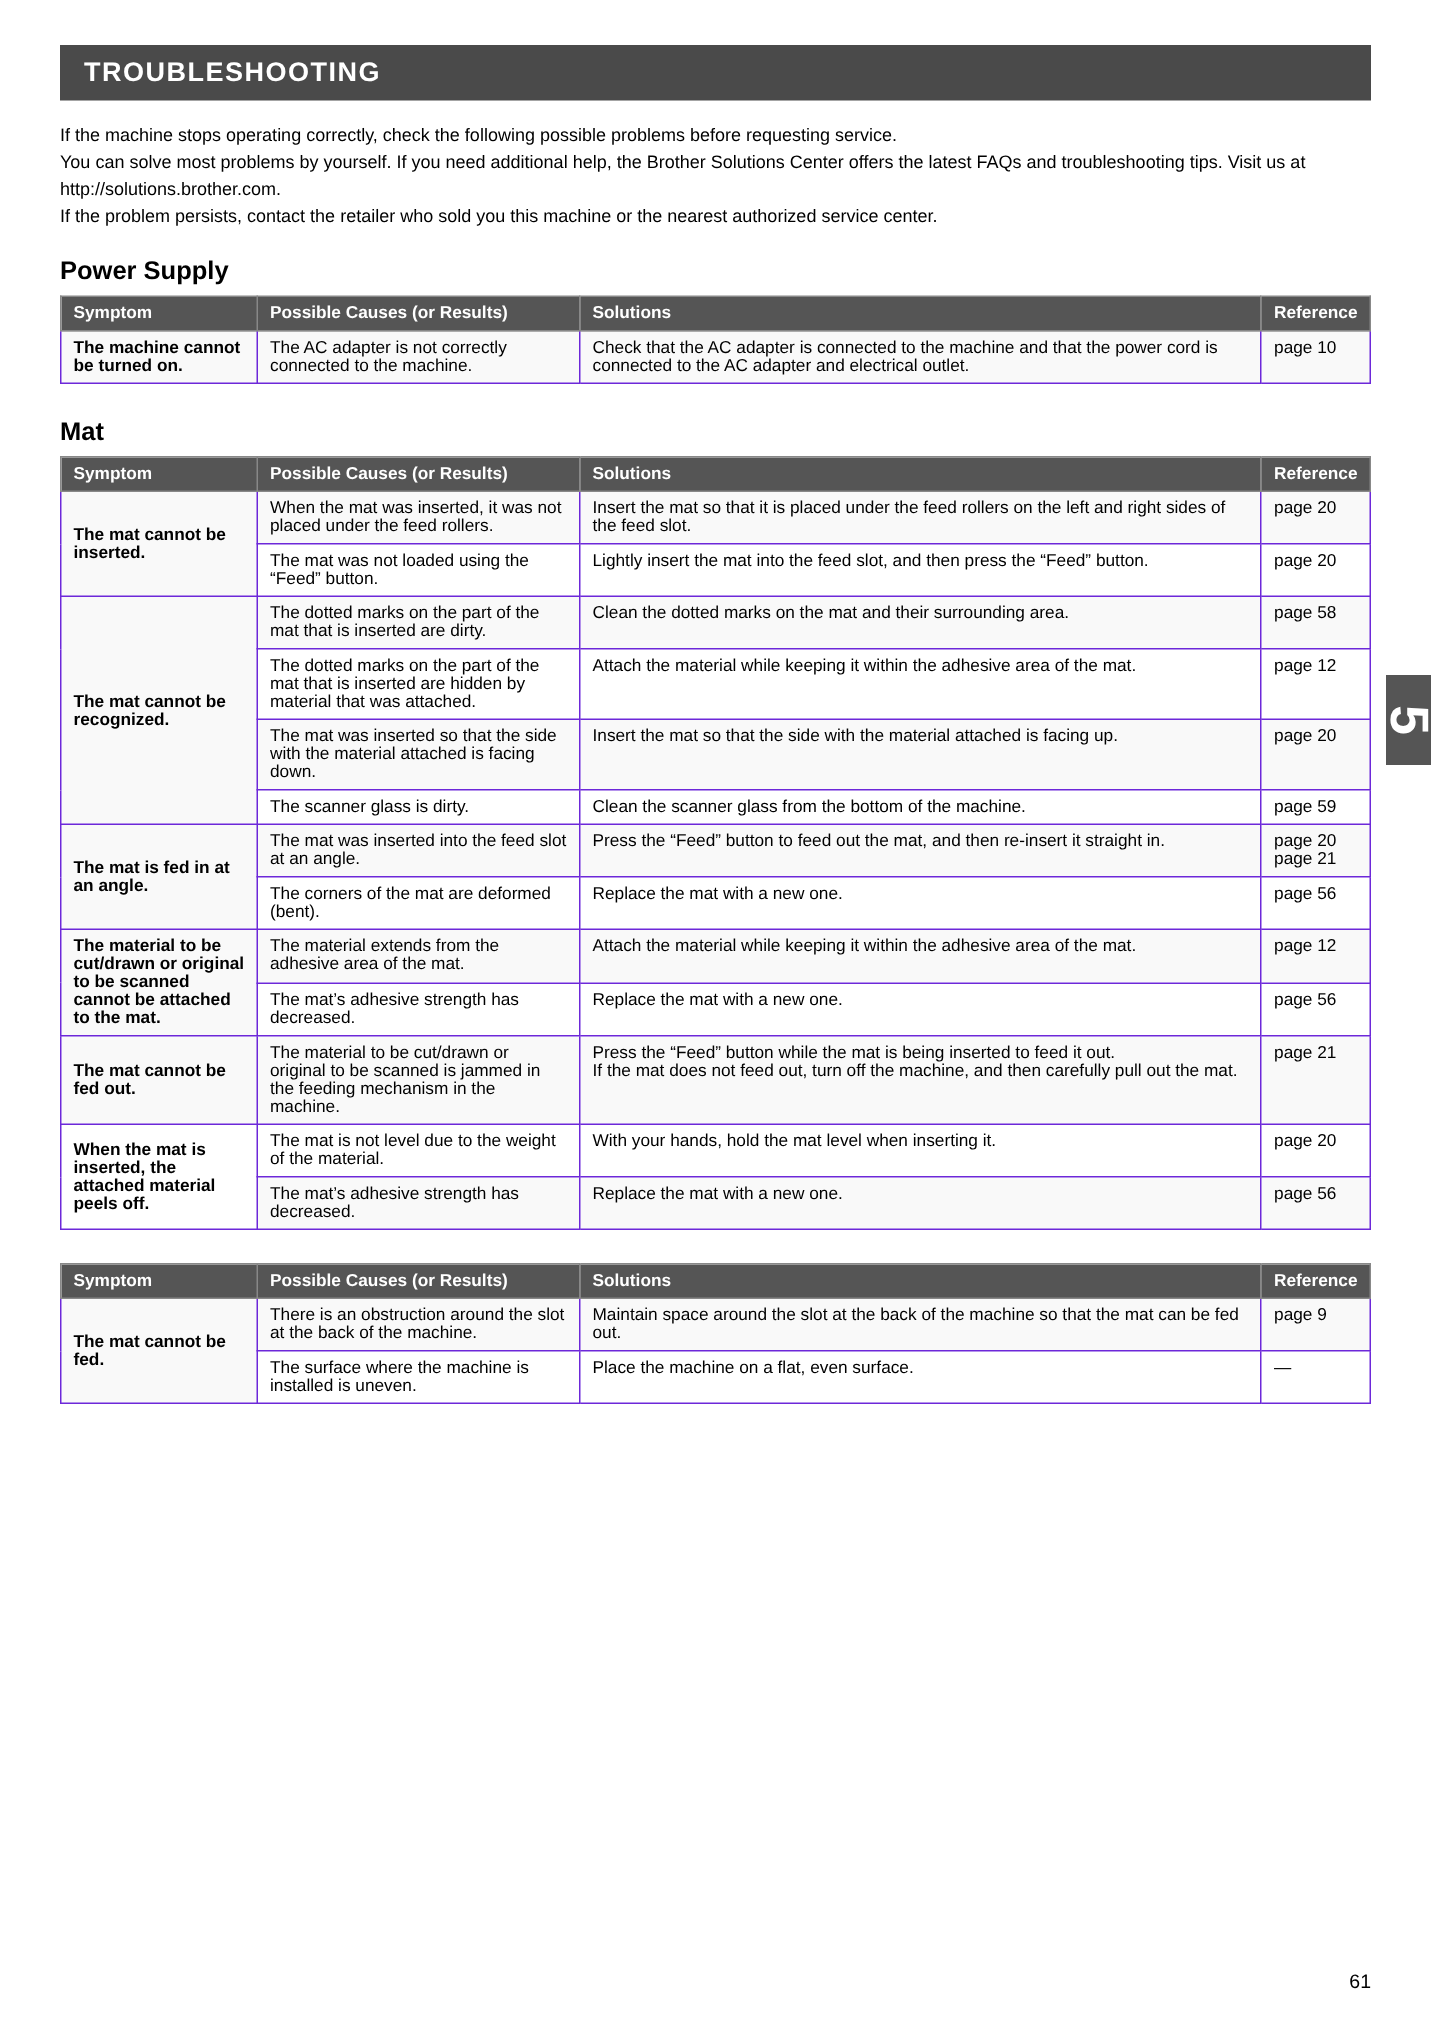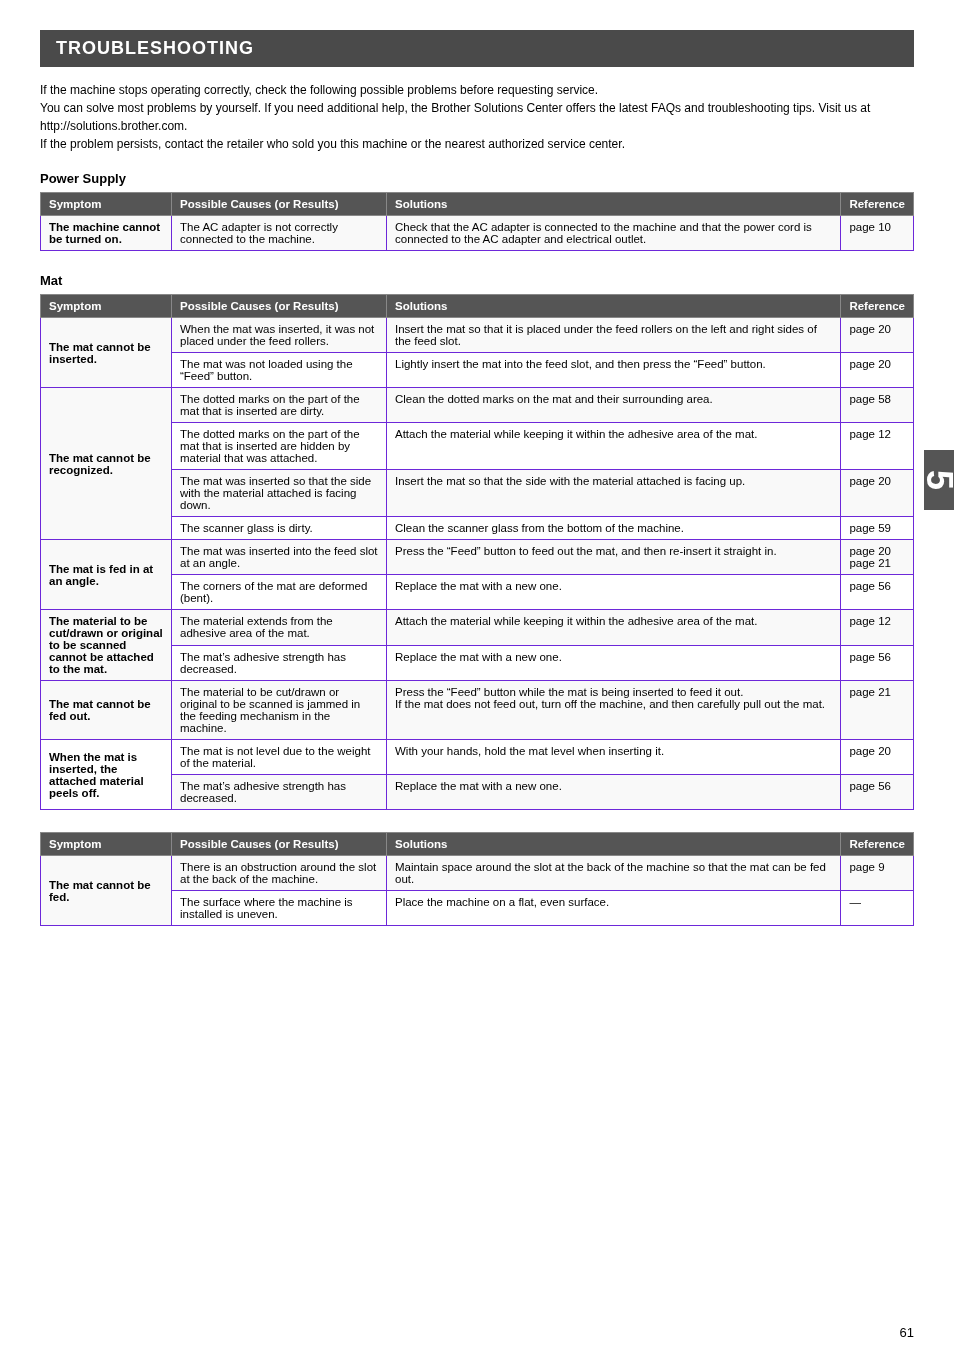--- a/index.html
+++ b/index.html
@@ -24,21 +24,21 @@
       letter-spacing: 1px;
     }
 
     .intro-text {
       font-size: 12px;
       line-height: 1.5;
       margin-bottom: 18px;
     }
 
     .section-title {
-      font-size: 13px;
+      font-size: 17px;
       font-weight: bold;
       margin-bottom: 6px;
     }
 
     table {
       width: 100%;
       border-collapse: collapse;
       margin-bottom: 22px;
       font-size: 11.5px;
     }
@@ -98,21 +98,21 @@
       padding: 20px 5px;
       text-align: center;
       writing-mode: vertical-rl;
       display: flex;
       align-items: center;
       justify-content: center;
     }
 
     .page-number {
       position: absolute;
-      bottom: 8px;
+      bottom: 20px;
       right: 40px;
       font-size: 13px;
     }
   </style>
 </head>
 <body>
 
 <div class="title-bar">
   <span>TROUBLESHOOTING</span>
 </div>

